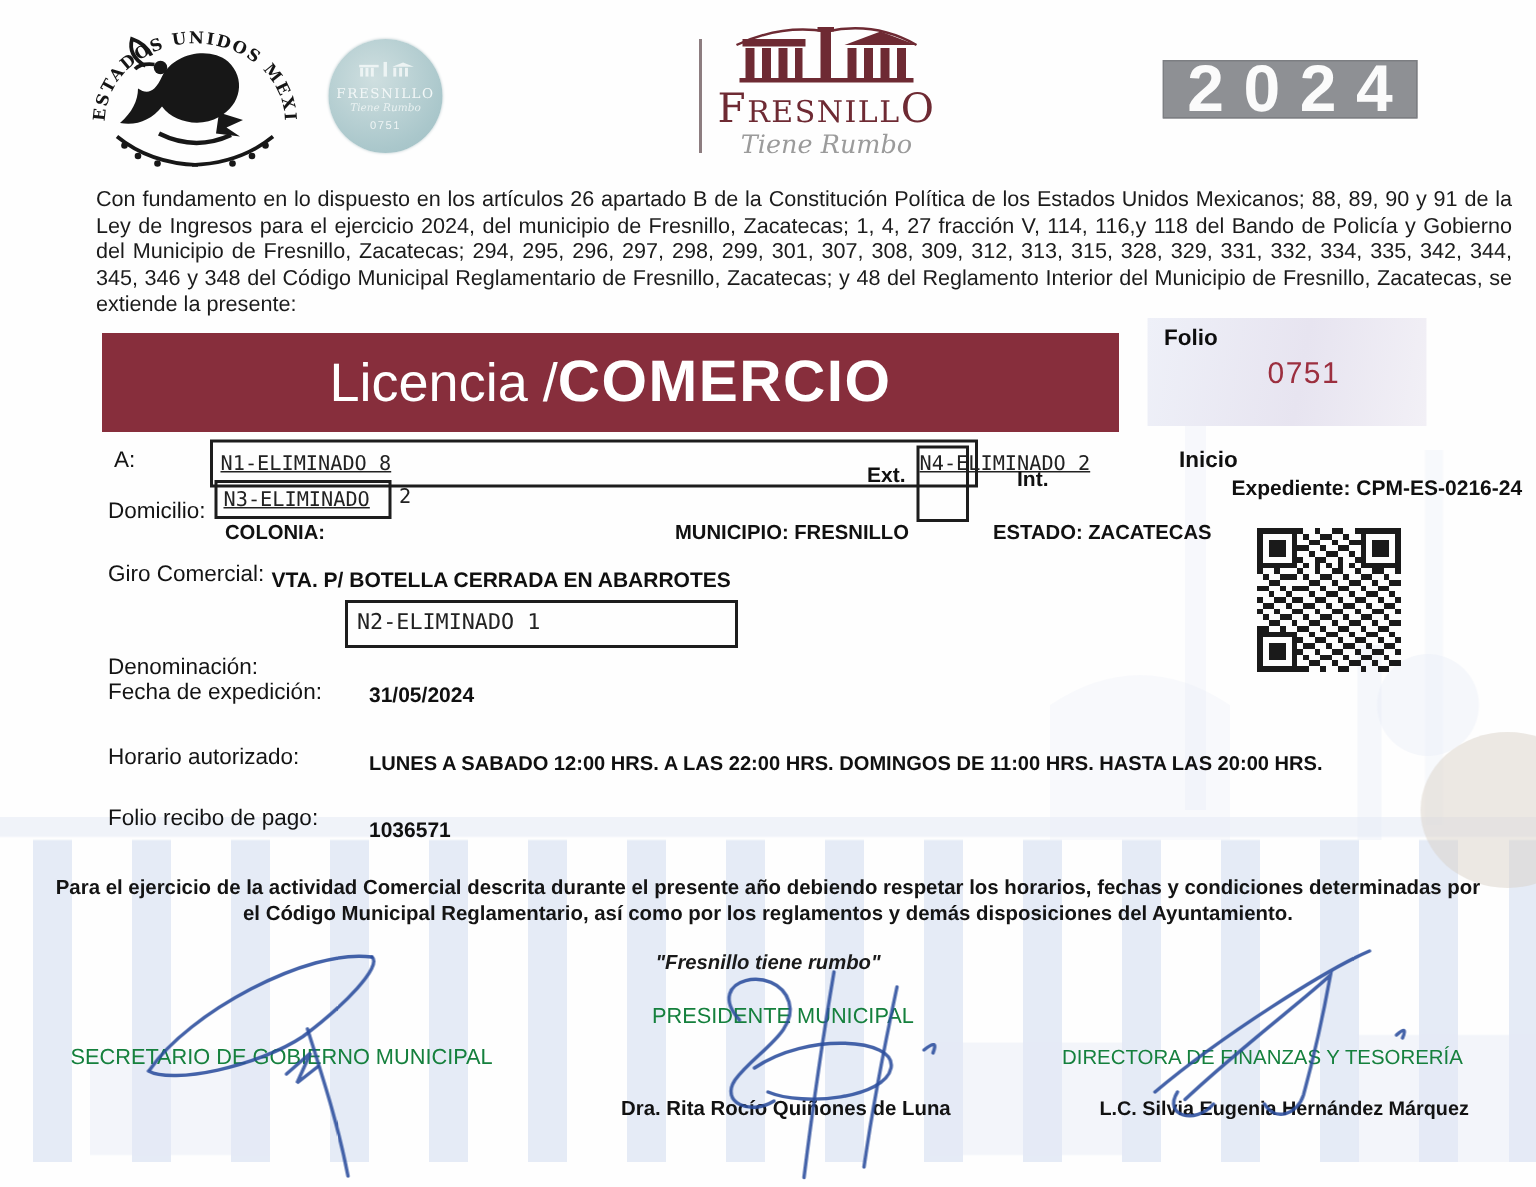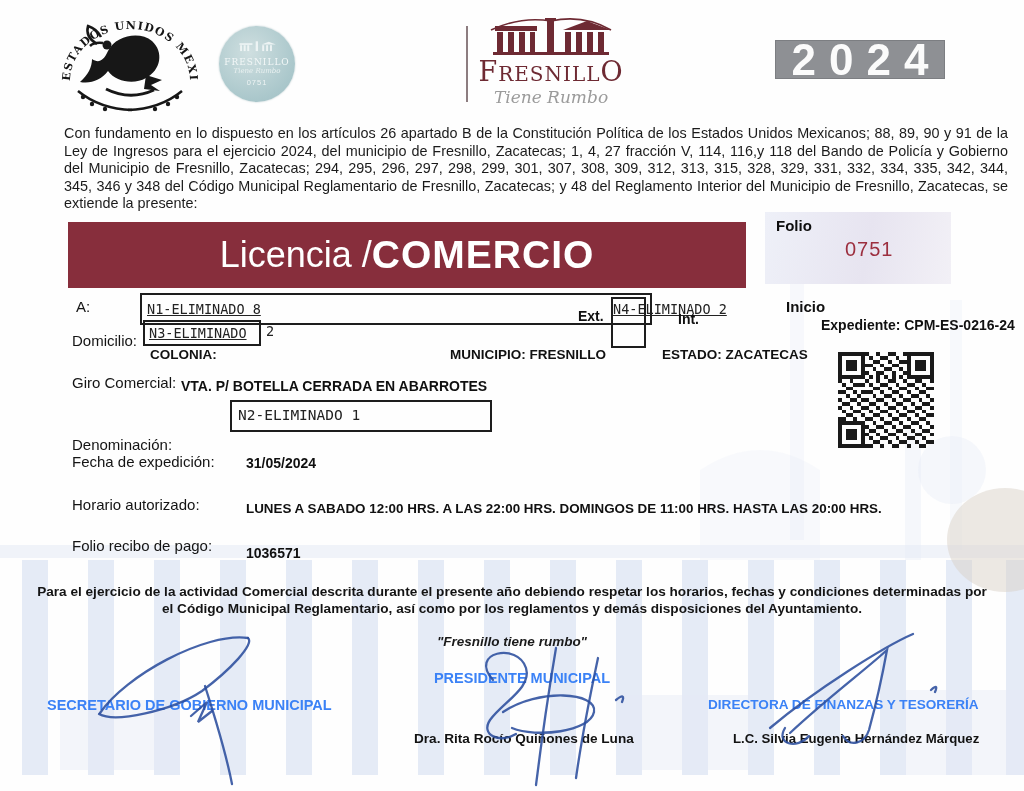--- a/index.html
+++ b/index.html
@@ -39,21 +39,21 @@
   
   .lbl{font-size:15px;color:#141414;}
   .lbl-b{font-size:13.5px;font-weight:bold;color:#111;}
   .val{font-weight:bold;font-size:14px;color:#101010;}
   .redact{font-family:"DejaVu Sans Mono",monospace;font-size:13.5px;color:#222;}
   .box{border:2px solid #1d1d1d;background:transparent;}
   .u{text-decoration:underline;}
   
   #footer-par{left:34px;top:583px;width:956px;text-align:center;font-weight:bold;font-size:13.6px;line-height:17px;color:#141414;}
   #motto{left:0;top:634px;width:1024px;text-align:center;font-weight:bold;font-style:italic;font-size:13.5px;color:#1a1a1a;}
-  .sig-title{font-weight:bold;color:#3b82f6;}
+  .sig-title{font-weight:normal;color:#15803d;}
   .sig-name{font-weight:bold;color:#121212;}
   .sig-ink{stroke:#2b4d9d;stroke-width:2.3;fill:none;stroke-linecap:round;opacity:.88;}
   #qr-svg{left:838px;top:352px;width:96px;height:96px;}
   #wm{left:0;top:0;width:1024px;height:791px;pointer-events:none;}
 </style>
 </head>
 <body>
 
 <div id="page">
 

